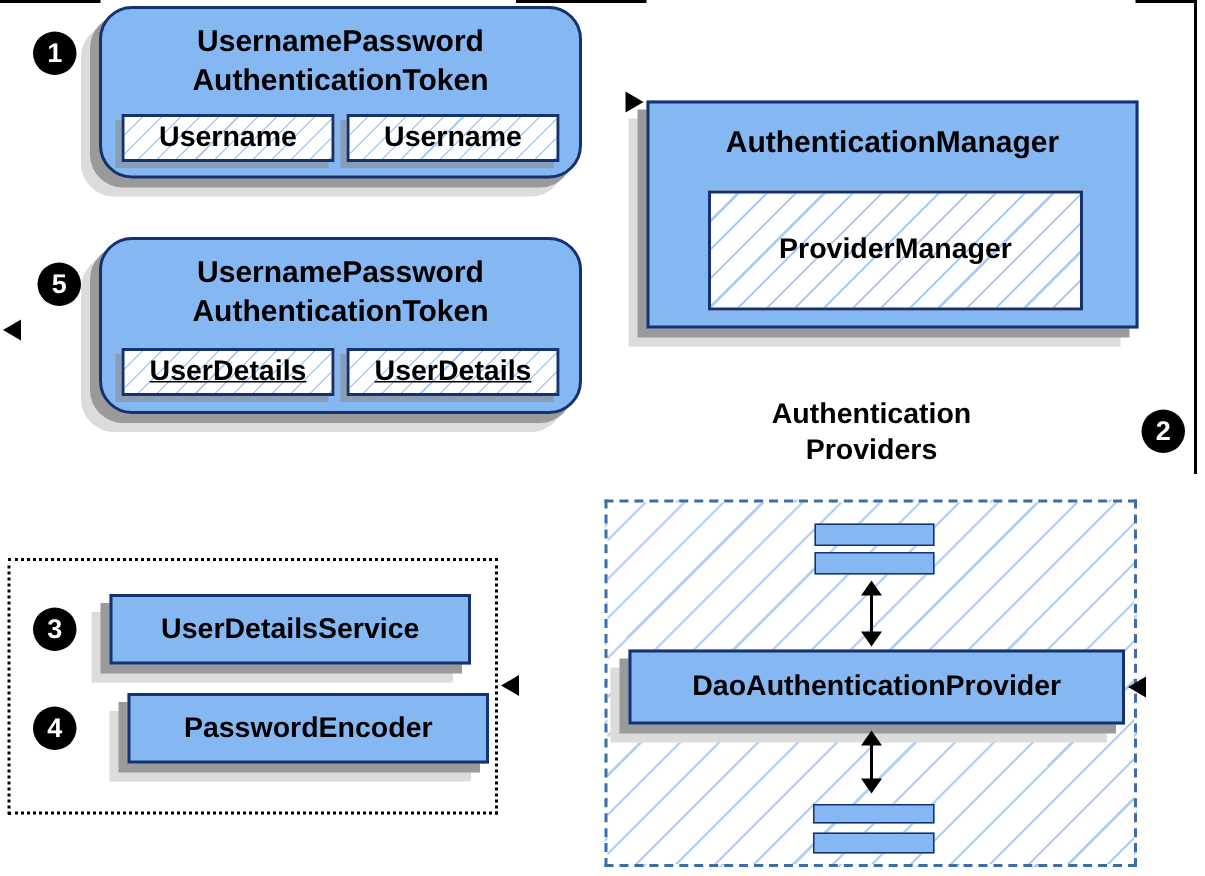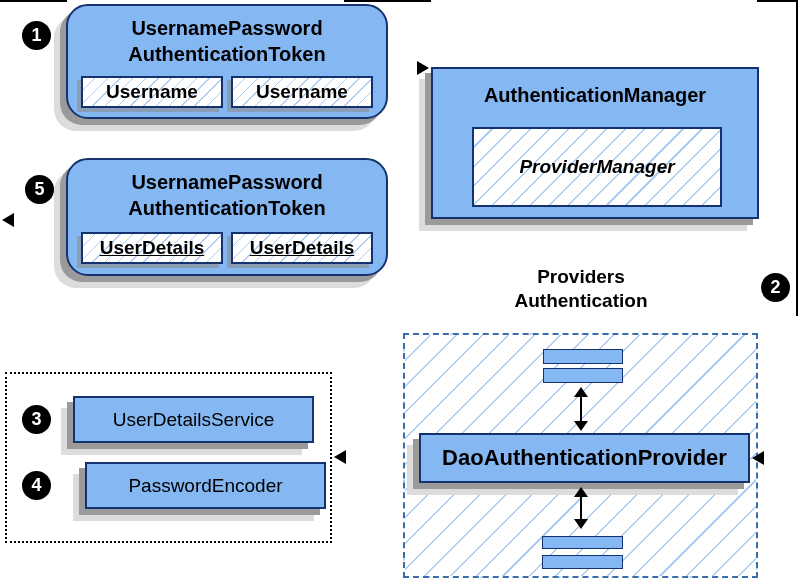--- a/index.html
+++ b/index.html
@@ -34,35 +34,35 @@
   .box-title { text-align:center; font-weight:bold; font-size:20px; line-height:26px; padding-top:9px; }
   .fields { position:absolute; left:13px; right:13px; bottom:9px; display:flex; gap:8px;align-items:flex-end; }
   .field {
     flex:1; height:32px; box-sizing:border-box;
     border:2px solid var(--box-border); background-color:#fff;
     display:flex; align-items:center; justify-content:center;
     font-weight:bold; font-size:19px;
     box-shadow:-4px 4px 0 rgba(140,140,140,0.6);
   }
   .hatch-sm { background-image:repeating-linear-gradient(135deg, transparent 0 8px,  var(--hatch-line) 8px 9px);  background-color:#fff; }
-  .hatch-md { background-image:repeating-linear-gradient(135deg, transparent 0 12px, var(--hatch-line) 12px 13.5px); background-color:#fff;font-style:italic; }
+  .hatch-md { background-image:repeating-linear-gradient(135deg, transparent 0 12px, var(--hatch-line) 12px 13.5px); background-color:#fff; }
   .hatch-lg { background-image:repeating-linear-gradient(135deg, transparent 0 17px, var(--hatch-line) 17px 18.5px); background-color:#fff; }
   .inner-plain {
     position:absolute; box-sizing:border-box; border:2px solid var(--box-border);
     display:flex; align-items:center; justify-content:center; font-weight:bold; font-size:19px;
   }
   .label { position:absolute; font-weight:bold; font-size:19px; line-height:24px; text-align:center; z-index:2; }
   .dashed-box { position:absolute; box-sizing:border-box; border:2px dashed var(--dashed-border); z-index:1; }
   .dotted-box { position:absolute; box-sizing:border-box; border:2px dotted #000; z-index:1; }
   .bar { position:absolute; box-sizing:border-box; background:var(--box-fill); border:1.5px solid var(--box-border); z-index:2; }
   .service {
     display:flex; align-items:center; justify-content:center;
-    font-weight:normal; font-size:19px;
+    font-weight:bold; font-size:19px;
   }
-  .dao { display:flex; align-items:center; justify-content:center; font-weight:bold; font-size:22px; }
+  .dao { display:flex; align-items:center; justify-content:center; font-weight:bold; font-size:19px; }
 </style>
 </head>
 <body>
 
 <div class="canvas">
 
   <div class="hline" style="left:0; top:67; width:67px;"></div>
   <div class="badge" style="left:22px; top:21px;">
       <span>1</span>
     </div>
@@ -107,22 +107,22 @@
     </div>
   </div>
 
   <div class="hline" style="left:12px; top:219; width:54px;"></div>
   <div class="tri tri-left" style="left:2px; top:213px;"></div>
   <div class="badge" style="left:25px; top:175px;">
       <span>5</span>
     </div>
 
   <div class="label" style="left:481px; top:265px; width:200px;">
+    <div>Authentication</div>
     <div>Providers</div>
-    <div>Authentication</div>
   </div>
 
   <div class="dashed-box hatch-lg" style="left:403px; top:333px; width:355px; height:245px;"></div>
 
   <div class="bar" style="left:543px; top:349px; width:80px; height:15px;"></div>
   <div class="bar" style="left:543px; top:368px; width:80px; height:15px;"></div>
 
   <div class="tri tri-up" style="left:574px; top:387px;"></div>
   <div class="vline" style="left:580px; top:395px; height:28px;"></div>
   <div class="tri tri-down" style="left:574px; top:421px;"></div>

